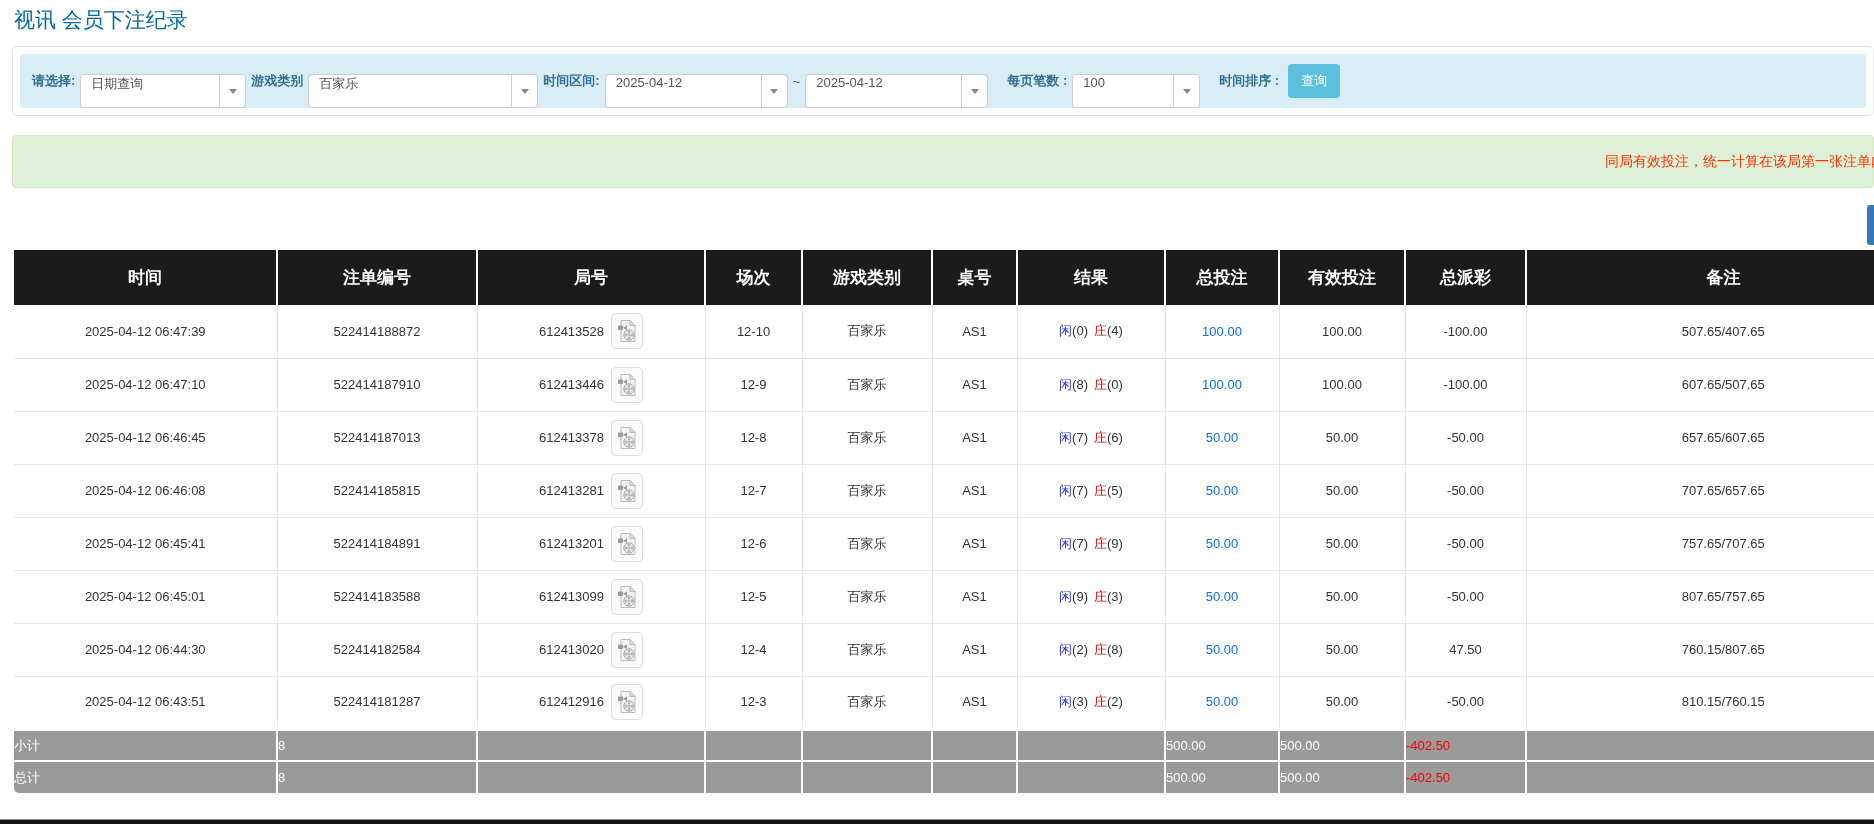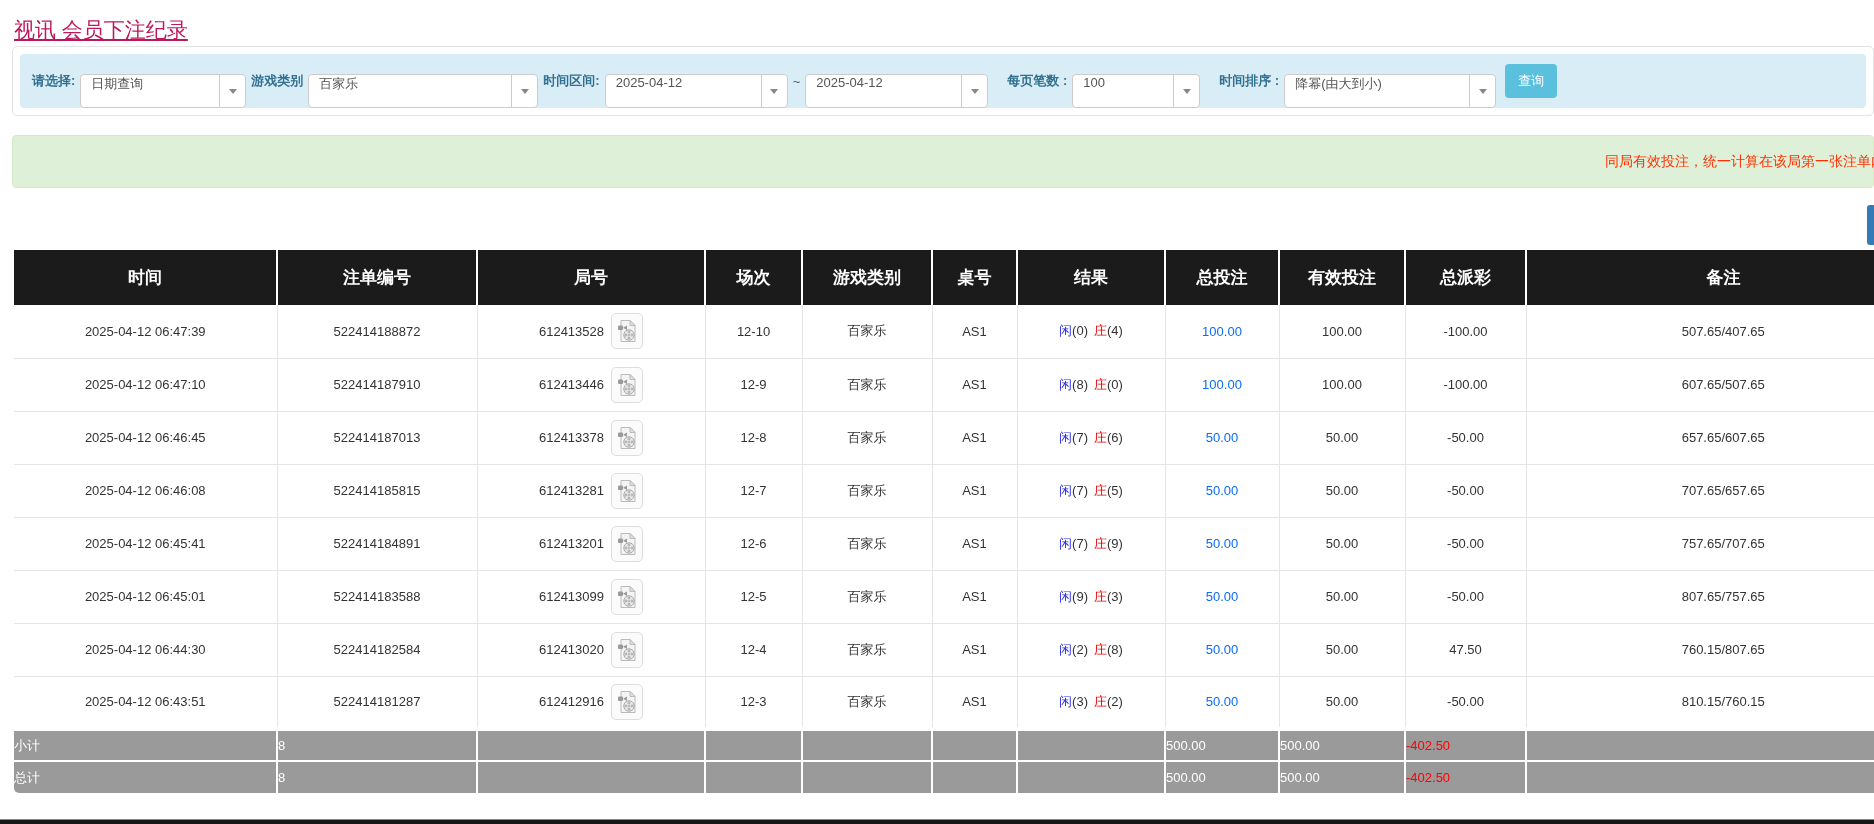--- a/index.html
+++ b/index.html
@@ -1,21 +1,21 @@
 <!DOCTYPE html>
 <html><head>
 <meta charset="utf-8">
 <style>
   * { box-sizing: border-box; }
   html,body { margin:0; padding:0; }
   body {
     width:1874px; height:824px; overflow:hidden; position:relative;
     background:#fff; font-family:"Liberation Sans","DejaVu Sans",sans-serif;
   }
-  .page-title { position:absolute; left:14px; top:16px; font-size:21px; color:#be185d;text-decoration:underline; }
+  .page-title { position:absolute; left:14px; top:6px; font-size:21px; color:#0369a1; }
 
   
   .filter-panel { position:absolute; left:12px; top:46px; width:1862px; height:70px;
     background:#fff; border:1px solid #e3e3e3; border-radius:5px; }
   .filter-bar { position:absolute; left:7px; top:7px; right:7px; bottom:7px;
     background:#d9edf7; border-radius:4px; display:flex; align-items:center;
     padding:0 12px; gap:5px; }
   .flabel { font-size:13px; font-weight:bold; color:#31708f; white-space:nowrap; }
   .ml { margin-left:14px; }
   .selectbox { height:34px; background:#fff; border:1px solid #ccc; border-radius:4px;
@@ -110,26 +110,20 @@
         </span>
     </div>
     <span class="flabel ml">每页笔数 :</span>
     <div class="selectbox w3">
       <span class="val">100</span>
       <span class="arrow-seg">
           <i class="caret"></i>
         </span>
     </div>
     <span class="flabel ml">时间排序 :</span>
-    <div class="selectbox w4">
-      <span class="val">降幂(由大到小)</span>
-      <span class="arrow-seg">
-          <i class="caret"></i>
-        </span>
-    </div>
     <button class="search-btn">查询</button>
   </div>
 </div>
 
 <div class="green-bar">
   <span class="green-right">同局有效投注，统一计算在该局第一张注单内</span>
 </div>
 
 <div class="side-tab"></div>
 

